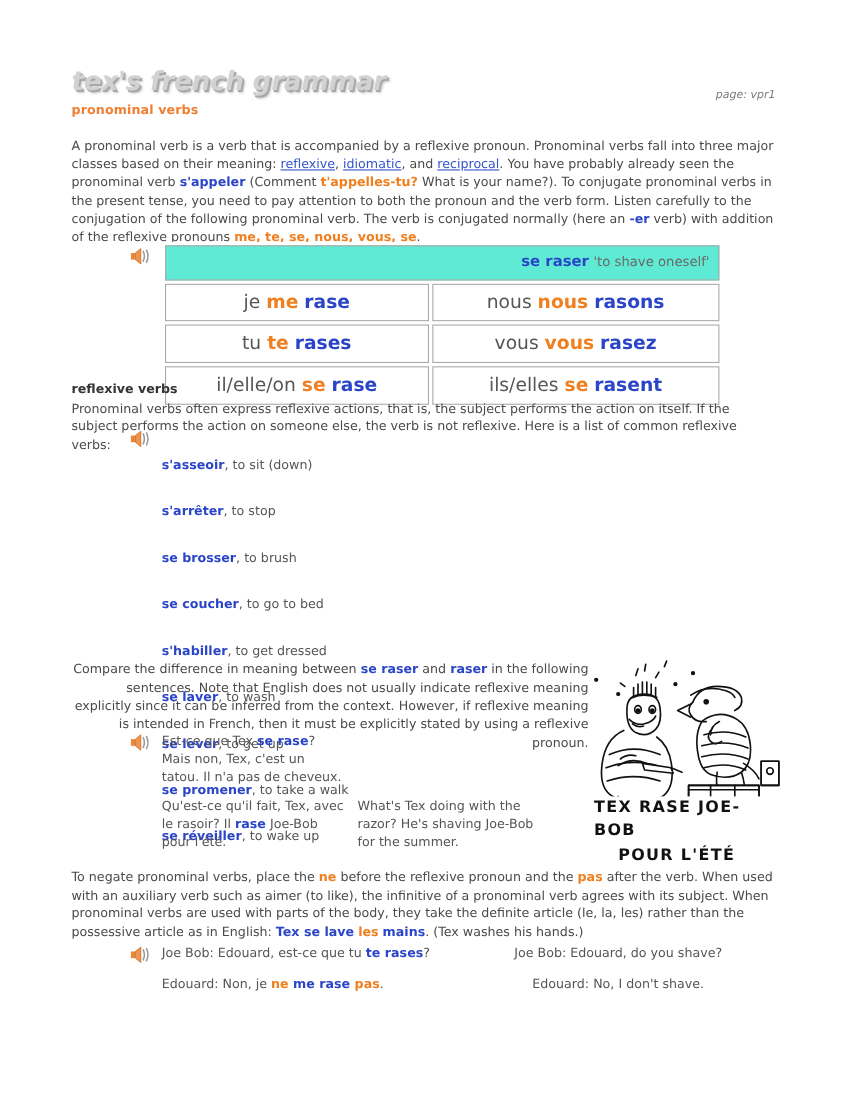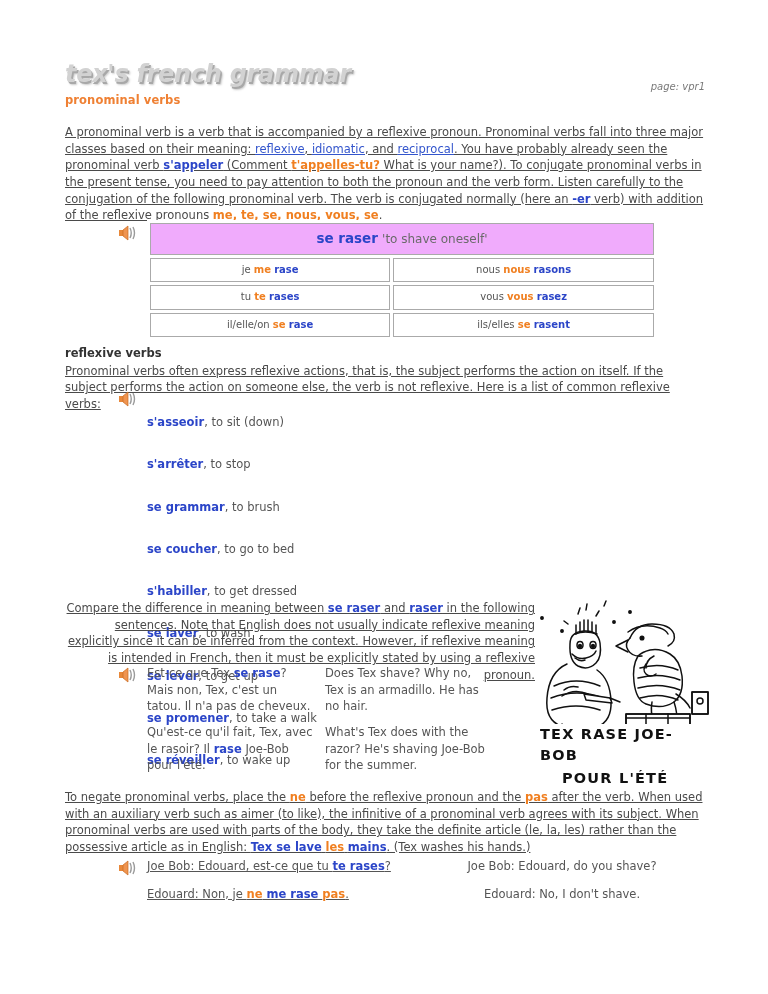--- a/index.html
+++ b/index.html
@@ -40,21 +40,21 @@
   .page-ref {
     position: absolute;
     right: 0; top: 18px;
     font-size: 10px;
     font-style: italic;
     color: #7a7a7a;
   }
 
   
   .body-col { position: absolute; left: 65px; width: 640px; }
-  p.para { margin: 0 0 0 0; color: #4a4a4a; text-decoration: underline; }
+  p.para { margin: 0 0 0 0; color: #4a4a4a; }
   .blue  { color: #2b45c8; font-weight: bold; }
   .bluelink { color: #3355cc; }
   .orange { color: #f07f20; font-weight: bold; }
   .gray   { color: #555555; }
   h3.sec-head {
     font-size: 11.5px; font-weight: bold; color: #333333;
     margin: 0 0 1px 0;
   }
 
   
@@ -67,29 +67,30 @@
   table.conj {
     position: absolute; left: 29px; top: 0;
     border-collapse: separate;
     border-spacing: 3px;
     width: 510px;
     background: #ffffff;
   }
   table.conj td {
     border: 1px solid #aaaaaa;
     padding: 4px 8px;
-    font-size: 10px;
+    font-size: 17px;
     color: #555555;
     text-align: center;
     height: 19px;
   }
   table.conj td.hdr {
-    background: #f0abfc;
+    background: #5eead4;
     font-size: 13px;
     padding: 5px 8px;
+    text-align: right;
   }
   table.conj td.hdr .blue { font-size: 13.5px; }
   table.conj td.hdr .trans { color: #6a6a6a; font-weight: normal; font-size: 12px; }
 
   
   .verblist-wrap { position: absolute; left: 118px; top: 389px; width: 460px; }
   .verblist-icon { position: absolute; left: 0; top: 2px; }
   .verblist { position: absolute; left: 29px; top: 0; }
   .verblist .vrow { height: 18.3px; line-height: 18.3px; color: #555555; margin-top: 24px; }
 
@@ -104,21 +105,21 @@
   .ex-row { display: flex; margin-bottom: 9px; }
   .ex-fr { width: 178px; padding-right: 12px; color: #555555; }
   .ex-en { width: 160px; color: #555555; }
 
   
   .neg-para { position: absolute; left: 65px; top: 789px; width: 645px; }
   .dlg-wrap { position: absolute; left: 118px; top: 858px; width: 600px; }
   .dlg-icon { position: absolute; left: 0; top: 2px; }
   .dlg-grid { position: absolute; left: 29px; top: 0; width: 580px; }
   .dlg-row { display: flex; margin-bottom: 11px; }
-  .dlg-fr { width: 270px; padding-right: 20px; color: #555555; text-decoration: underline; }
+  .dlg-fr { width: 270px; padding-right: 20px; color: #555555; }
   .dlg-en { width: 290px; color: #555555; text-align: center; }
 </style>
 </head>
 <body>
 
 <div class="page">
 
   <div class="header">
     <div class="site-title">tex's french grammar</div>
     <div class="page-subtitle">pronominal verbs</div>
@@ -174,21 +175,21 @@
       <svg width="20" height="16" viewBox="0 0 20 16">
         <rect x="1" y="5" width="4" height="6" fill="#e8883a"></rect>
         <polygon points="5,5 10,1 10,15 5,11" fill="#ef9450" stroke="#c86a20" stroke-width="0.7"></polygon>
         <path d="M12 3 Q14.5 8 12 13" stroke="#9a9a9a" stroke-width="1.4" fill="none"></path>
         <path d="M15 2 Q18 8 15 14" stroke="#9a9a9a" stroke-width="1.4" fill="none"></path>
       </svg>
     </span>
     <div class="verblist">
       <div class="vrow"><span class="blue">s'asseoir</span><span>, to sit (down)</span></div>
       <div class="vrow"><span class="blue">s'arrêter</span><span>, to stop</span></div>
-      <div class="vrow"><span class="blue">se grammar</span><span>, to brush</span></div>
+      <div class="vrow"><span class="blue">se brosser</span><span>, to brush</span></div>
       <div class="vrow"><span class="blue">se coucher</span><span>, to go to bed</span></div>
       <div class="vrow"><span class="blue">s'habiller</span><span>, to get dressed</span></div>
       <div class="vrow"><span class="blue">se laver</span><span>, to wash</span></div>
       <div class="vrow"><span class="blue">se lever</span><span>, to get up</span></div>
       <div class="vrow"><span class="blue">se promener</span><span>, to take a walk</span></div>
       <div class="vrow"><span class="blue">se réveiller</span><span>, to wake up</span></div>
     </div>
   </div>
 
   <div class="compare-para">
@@ -275,25 +276,24 @@
       <svg width="20" height="16" viewBox="0 0 20 16">
         <rect x="1" y="5" width="4" height="6" fill="#e8883a"></rect>
         <polygon points="5,5 10,1 10,15 5,11" fill="#ef9450" stroke="#c86a20" stroke-width="0.7"></polygon>
         <path d="M12 3 Q14.5 8 12 13" stroke="#9a9a9a" stroke-width="1.4" fill="none"></path>
         <path d="M15 2 Q18 8 15 14" stroke="#9a9a9a" stroke-width="1.4" fill="none"></path>
       </svg>
     </span>
     <div class="ex-grid">
       <div class="ex-row">
         <div class="ex-fr"><span>Est-ce que Tex </span><span class="blue">se rase</span><span>? Mais non, Tex, c'est un tatou. Il n'a pas de cheveux.</span></div>
-        <div class="ex-en">Does Tex shave? Why no, Tex is an armadillo. He has no hair.</div>
       </div>
       <div class="ex-row">
         <div class="ex-fr"><span>Qu'est-ce qu'il fait, Tex, avec le rasoir? Il </span><span class="blue">rase</span><span> Joe-Bob pour l'été.</span></div>
-        <div class="ex-en">What's Tex does with the razor? He's shaving Joe-Bob for the summer.</div>
+        <div class="ex-en">What's Tex doing with the razor? He's shaving Joe-Bob for the summer.</div>
       </div>
     </div>
   </div>
 
   <div class="neg-para">
     <p class="para">
       <span>To negate pronominal verbs, place the </span><span class="orange">ne</span><span> before the reflexive pronoun and the </span><span class="orange">pas</span><span> after the verb. When used with an auxiliary verb such as aimer (to like), the infinitive of a pronominal verb agrees with its subject. When pronominal verbs are used with parts of the body, they take the definite article (le, la, les) rather than the possessive article as in English: </span><span class="blue">Tex se lave</span> <span class="orange">les</span> <span class="blue">mains</span><span>. (Tex washes his hands.)</span>
     </p>
   </div>
 

